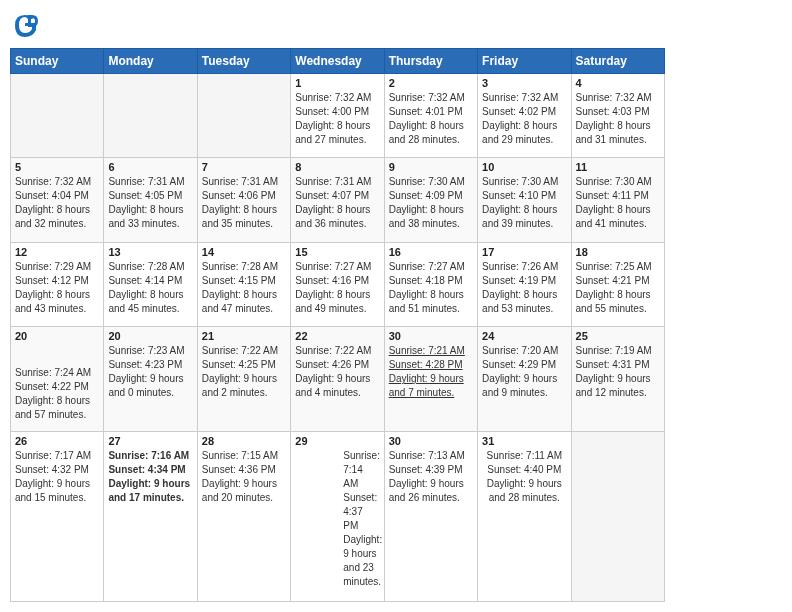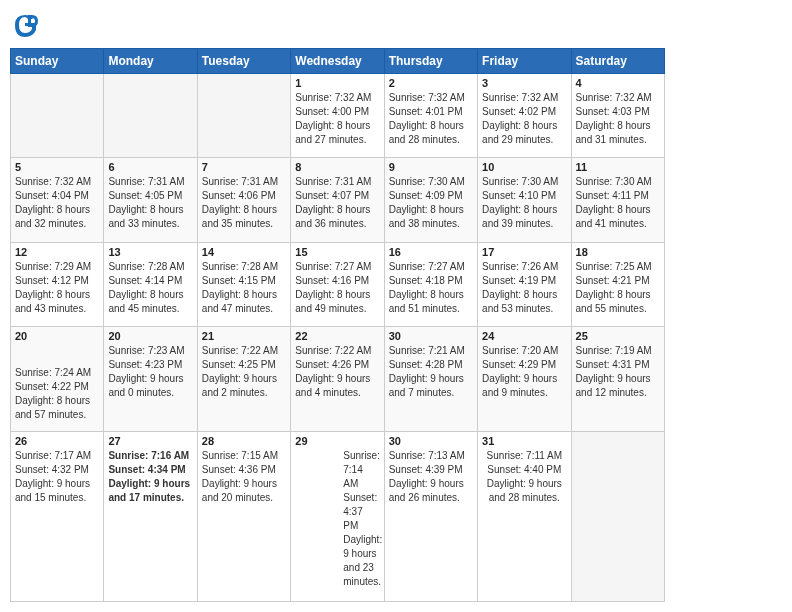--- a/index.html
+++ b/index.html
@@ -293,21 +293,21 @@
           </td>
           <td>
             <span class="day-number">22</span>
             <div class="day-info" style="white-space: pre-line;">Sunrise: 7:22 AM
 Sunset: 4:26 PM
 Daylight: 9 hours
 and 4 minutes.</div>
           </td>
           <td>
             <span class="day-number">30</span>
-            <div class="day-info" style="white-space: pre-line;">Sunrise: 7:21 AM
+            <div class="day-info" style="white-space: pre-line; text-decoration: underline;">Sunrise: 7:21 AM
 Sunset: 4:28 PM
 Daylight: 9 hours
 and 7 minutes.</div>
           </td>
           <td>
             <span class="day-number">24</span>
             <div class="day-info" style="white-space: pre-line;">Sunrise: 7:20 AM
 Sunset: 4:29 PM
 Daylight: 9 hours
 and 9 minutes.</div>

